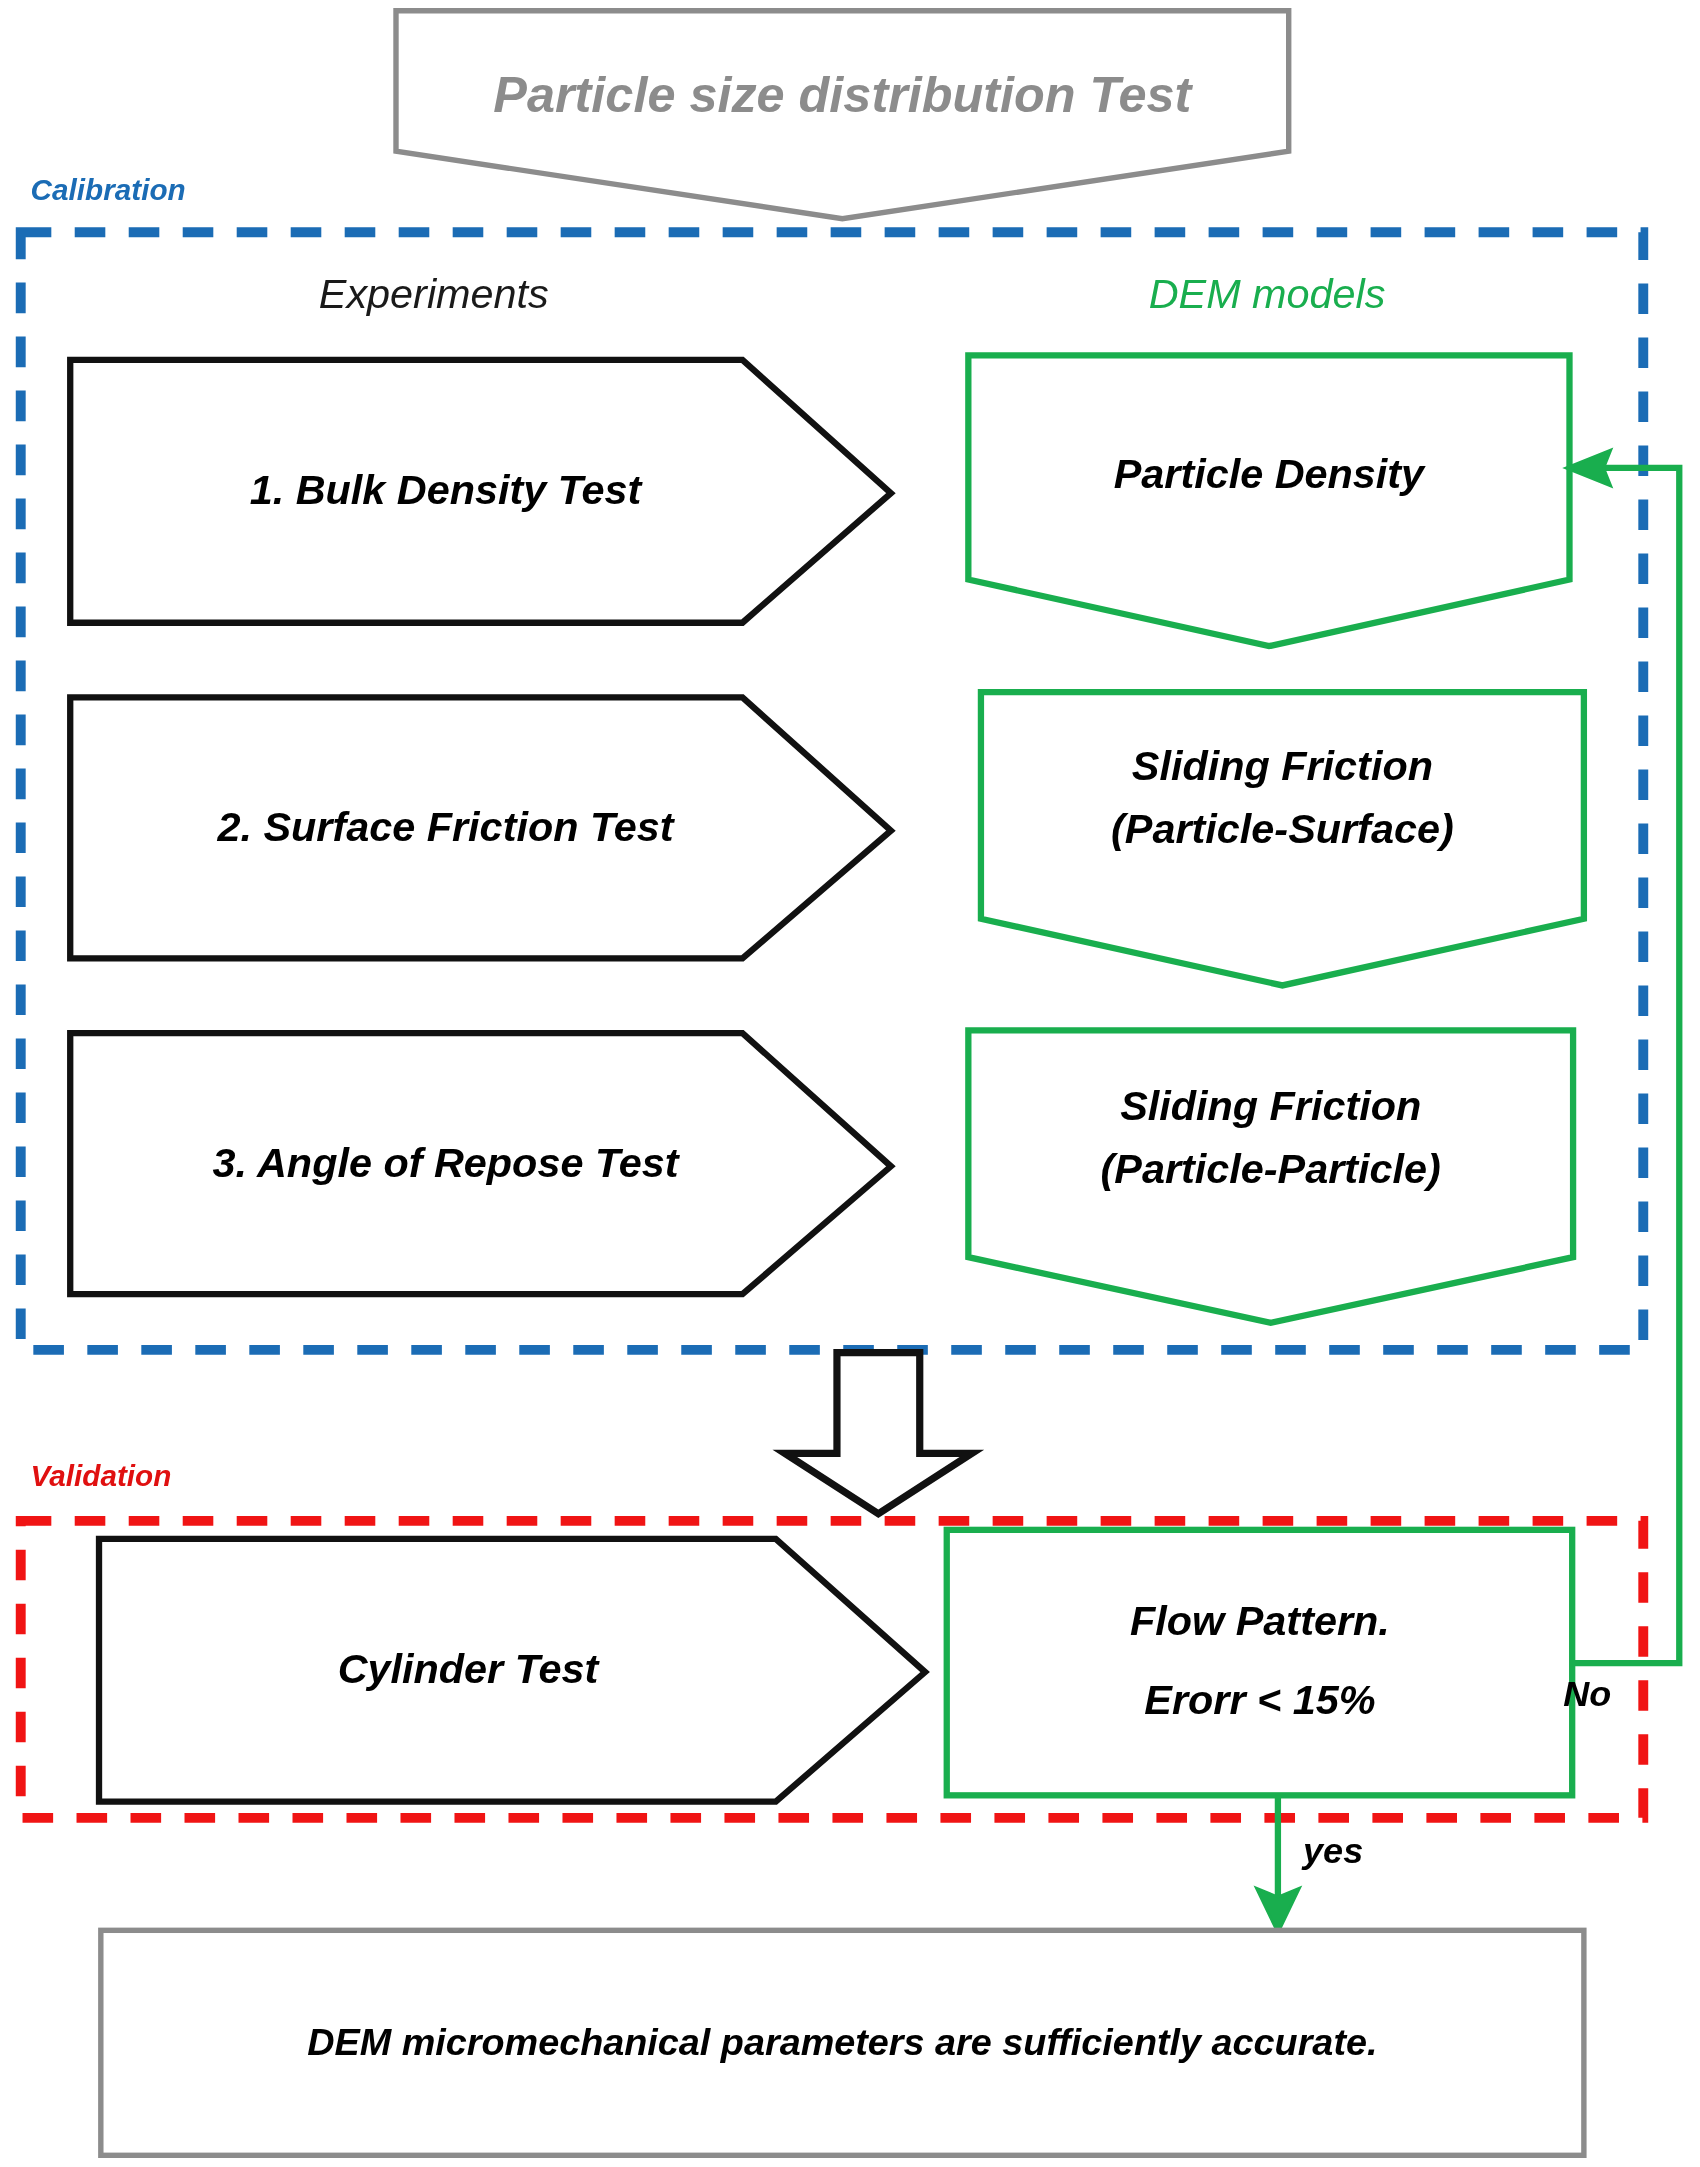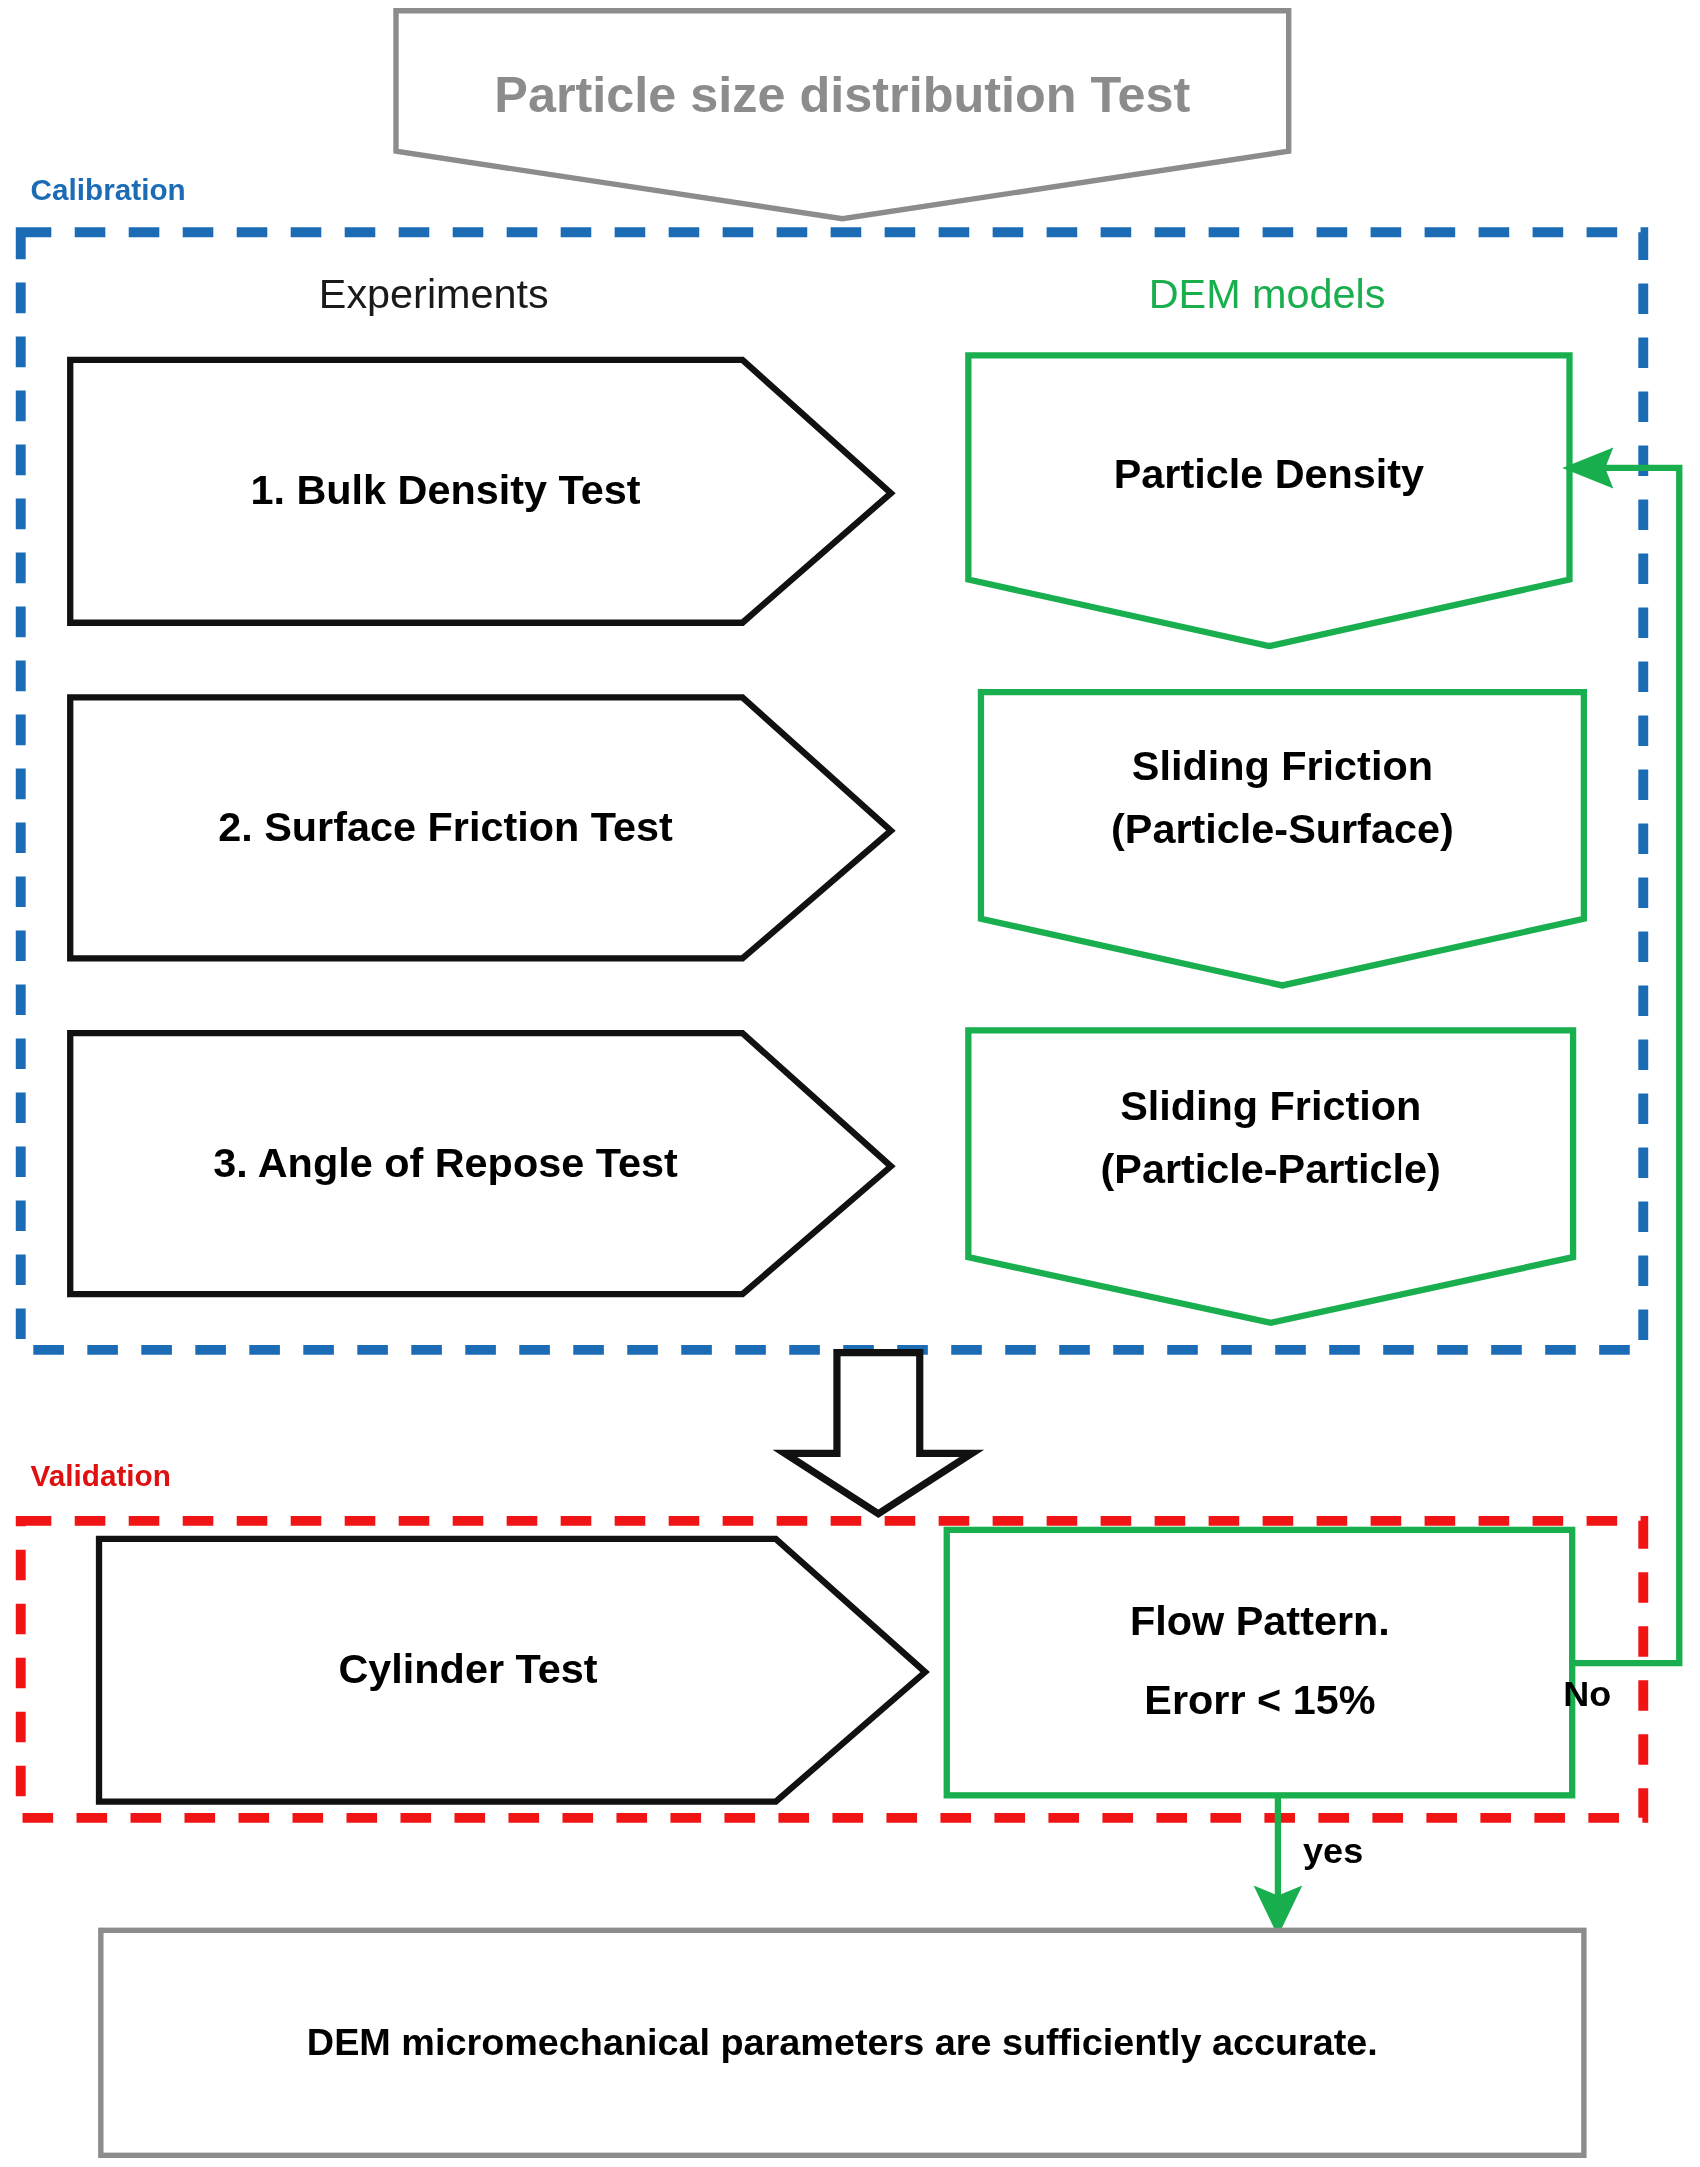--- a/index.html
+++ b/index.html
@@ -10,20 +10,21 @@
   body {
     width: 1700px;
     height: 2167px;
     font-family: "Liberation Sans", sans-serif;
     overflow: hidden;
   }
   #diagram-root {
     position: relative;
     width: 1700px;
     height: 2167px;
+    font-style: italic;
   }
   svg#flowchart {
     display: block;
     width: 1700px;
     height: 2167px;
   }
   .exp-outline {
     fill: #ffffff;
     stroke: #111111;
     stroke-width: 7;

